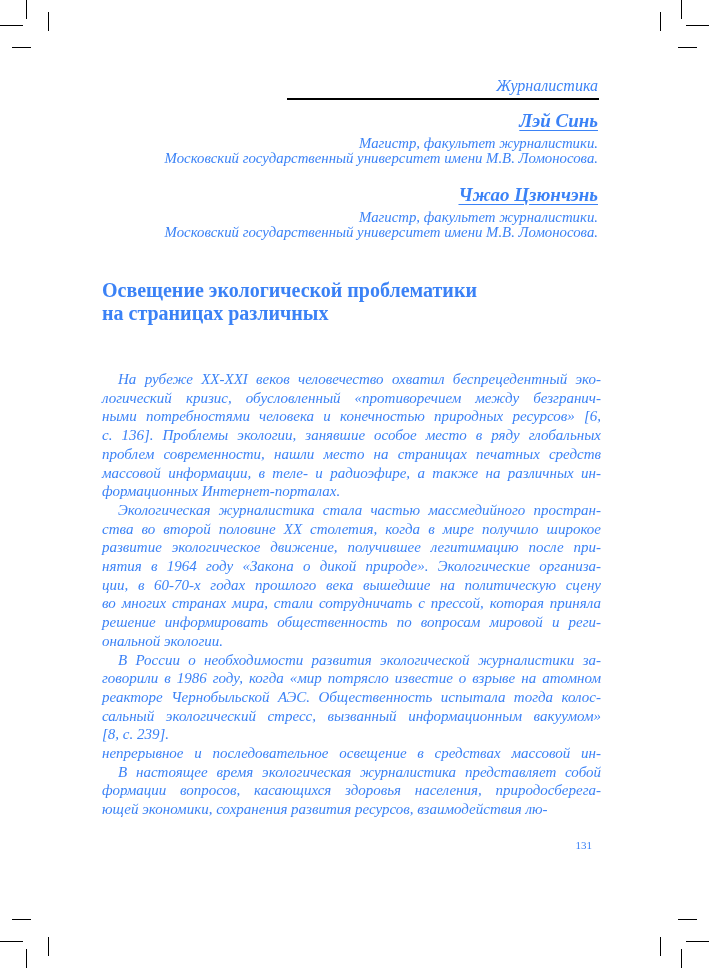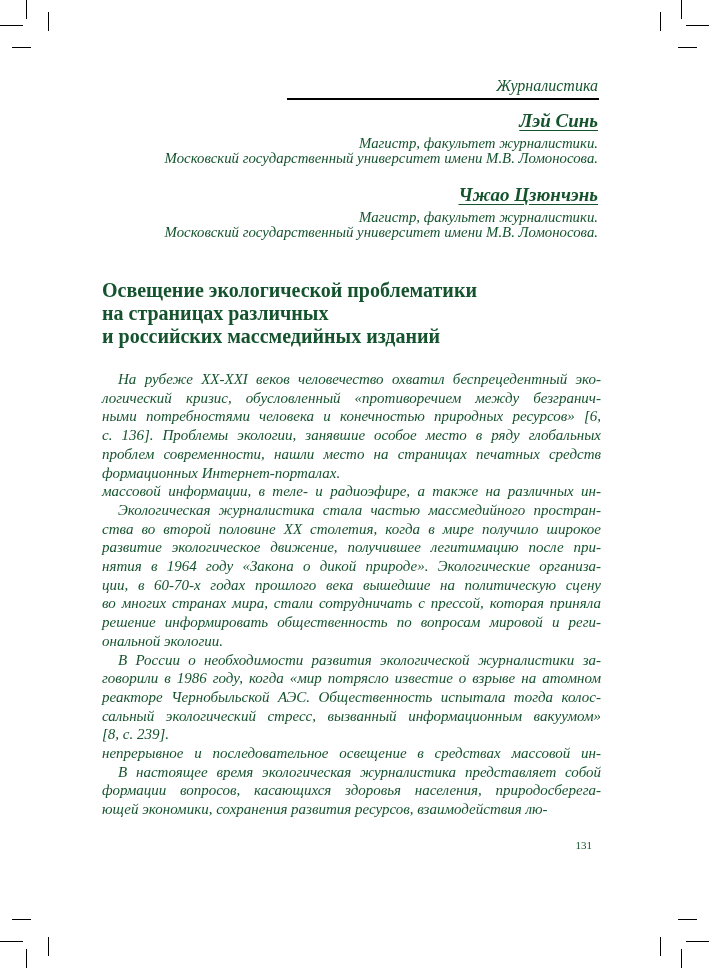--- a/index.html
+++ b/index.html
@@ -1,21 +1,21 @@
 <!DOCTYPE html>
 <html lang="ru"><head>
 <meta charset="utf-8">
 <style>
   html,body{margin:0;padding:0;background:#ffffff;}
   .page{
     position:relative;
     width:709px;height:968px;
     background:#ffffff;
     font-family:"Liberation Serif", serif;
-    color:#14532d;
+    color:#3b82f6;
     overflow:hidden;
   }
   
   .mark{position:absolute;background:#000000;}
   .mark.v{width:1.4px;height:19px;}
   .mark.h{height:1.4px;width:23px;}
   .mark.h.inner{width:19px;}
   
   .running-head{
     position:absolute;top:77px;right:111px;width:500px;
@@ -99,31 +99,30 @@
     <div class="author-name">Чжао Цзюнчэнь</div>
     <div class="affiliations">
       <div class="affiliation">Магистр, факультет журналистики.</div>
       <div class="affiliation">Московский государственный университет имени М.В. Ломоносова.</div>
     </div>
   </div>
 
   <div class="article-title">
     <div>Освещение экологической проблематики</div>
     <div>на страницах различных</div>
-    <div>и российских массмедийных изданий</div>
   </div>
 
   <div class="body-text" id="body-text">
       <div class="body-line para-first">На рубеже XX-XXI веков человечество охватил беспрецедентный эко-</div>
       <div class="body-line">логический кризис, обусловленный «противоречием между безгранич-</div>
       <div class="body-line">ными потребностями человека и конечностью природных ресурсов» [6,</div>
       <div class="body-line">с. 136]. Проблемы экологии, занявшие особое место в ряду глобальных</div>
       <div class="body-line">проблем современности, нашли место на страницах печатных средств</div>
+      <div class="body-line">массовой информации, в теле- и радиоэфире, а также на различных ин-</div>
       <div class="body-line para-last">формационных Интернет-порталах.</div>
-      <div class="body-line">массовой информации, в теле- и радиоэфире, а также на различных ин-</div>
       <div class="body-line para-first">Экологическая журналистика стала частью массмедийного простран-</div>
       <div class="body-line">ства во второй половине XX столетия, когда в мире получило широкое</div>
       <div class="body-line">развитие экологическое движение, получившее легитимацию после при-</div>
       <div class="body-line">нятия в 1964 году «Закона о дикой природе». Экологические организа-</div>
       <div class="body-line">ции, в 60-70-х годах прошлого века вышедшие на политическую сцену</div>
       <div class="body-line">во многих странах мира, стали сотрудничать с прессой, которая приняла</div>
       <div class="body-line">решение информировать общественность по вопросам мировой и реги-</div>
       <div class="body-line para-last">ональной экологии.</div>
       <div class="body-line para-first">В России о необходимости развития экологической журналистики за-</div>
       <div class="body-line">говорили в 1986 году, когда «мир потрясло известие о взрыве на атомном</div>

